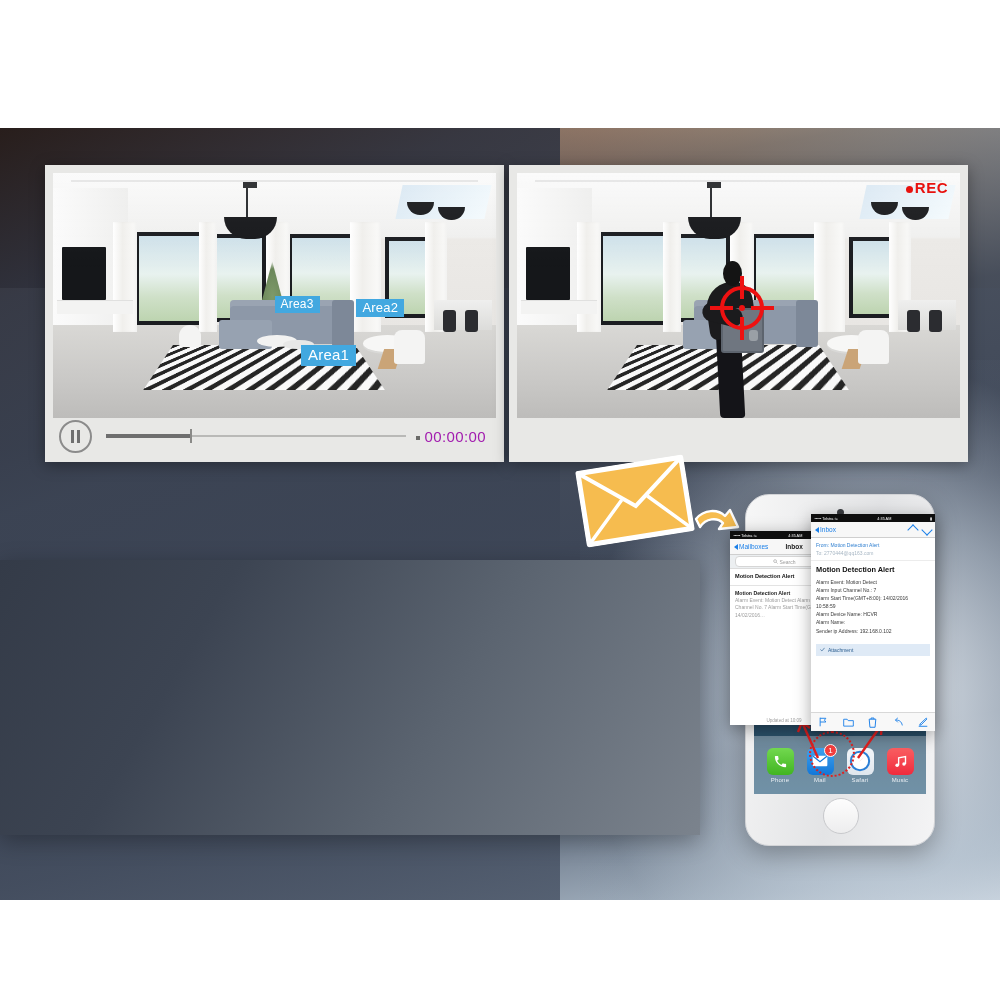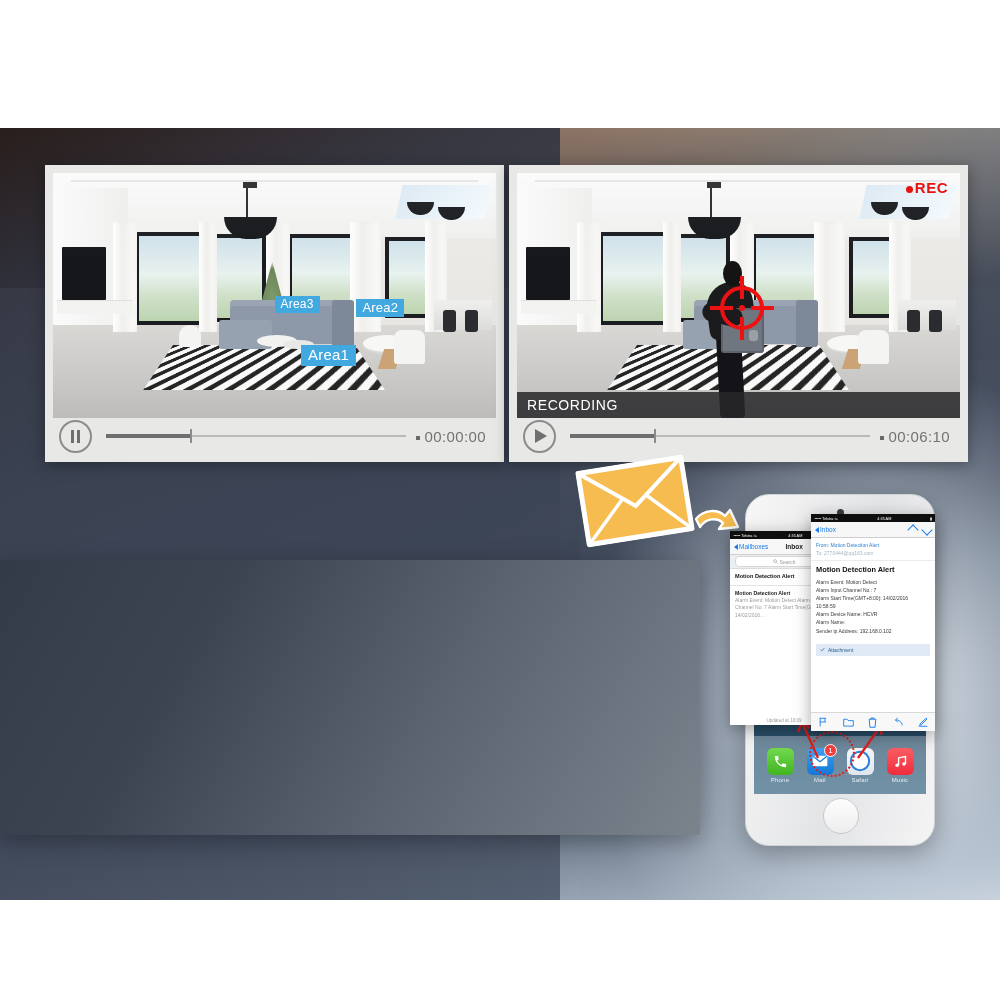--- a/index.html
+++ b/index.html
@@ -108,21 +108,21 @@
   .controls{position:absolute;left:8px;right:8px;bottom:8px;height:36px;display:flex;align-items:center;}
   .pbtn{width:29px;height:29px;border:2px solid #8b8b8b;border-radius:50%;margin-left:6px;
     display:flex;align-items:center;justify-content:center;flex:0 0 auto;background:transparent;}
   .pbtn .pause{display:flex;gap:3px;}
   .pbtn .pause i{display:block;width:3px;height:13px;background:#6f6f6f;}
   .pbtn .play{width:0;height:0;border-left:12px solid #6f6f6f;border-top:7px solid transparent;border-bottom:7px solid transparent;margin-left:3px;}
   .track{position:relative;flex:1 1 auto;height:14px;margin:0 10px 0 14px;}
   .track .line{position:absolute;top:6px;left:0;right:0;height:2px;background:#b9b9b7;}
   .track .fill{position:absolute;top:5px;left:0;width:28%;height:4px;background:#6e6e6e;}
   .track .handle{position:absolute;top:0;left:28%;width:2px;height:14px;background:#8a8a88;}
-  .tcode{flex:0 0 auto;font-size:15px;color:#737373;margin-right:10px;letter-spacing:.4px;}
+  .tcode{flex:0 0 auto;font-size:15px;color:#a21caf;margin-right:10px;letter-spacing:.4px;}
   .tcode .sq{display:inline-block;width:4px;height:4px;background:#6a6a68;margin-right:4px;vertical-align:middle;}
 
   
   .envelope{position:absolute;left:580px;top:462px;width:110px;height:78px;transform:rotate(-9deg);}
   .arrow-small{position:absolute;left:694px;top:505px;width:46px;height:34px;}
 
   
   .panel{position:absolute;left:0;top:560px;width:700px;height:275px;
     background:linear-gradient(120deg,#343b48 0%,#3c4452 28%,#5b6470 62%,#7b838d 100%);
     box-shadow:0 6px 22px rgba(0,0,0,.3);}
@@ -309,32 +309,20 @@
             <line x1="33" y1="1" x2="33" y2="24" stroke="#ee1111" stroke-width="4"></line>
             <line x1="33" y1="42" x2="33" y2="65" stroke="#ee1111" stroke-width="4"></line>
             <line x1="1" y1="33" x2="24" y2="33" stroke="#ee1111" stroke-width="4"></line>
             <line x1="42" y1="33" x2="65" y2="33" stroke="#ee1111" stroke-width="4"></line>
             <circle cx="33" cy="33" r="3" fill="#ee1111"></circle>
           </svg>
         </div>
         <div class="veil"></div>
       </div>
       <div class="rec"><span class="dot"></span><span>REC</span></div>
-      <div class="recording-bar">RECORDING</div>
-    </div>
-    <div class="controls">
-      <div class="pbtn">
-        <div class="play"></div>
-      </div>
-      <div class="track">
-        <div class="line"></div>
-        <div class="fill"></div>
-        <div class="handle"></div>
-      </div>
-      <div class="tcode"><span class="sq"></span><span>00:06:10</span></div>
     </div>
   </div>
 
   <svg class="envelope" viewBox="0 0 110 78">
     <rect x="3" y="3" width="104" height="72" fill="#f6bc4f" stroke="#ffffff" stroke-width="5" stroke-linejoin="round"></rect>
     <path d="M3 3 L55 44 L107 3" fill="none" stroke="#ffffff" stroke-width="4"></path>
     <path d="M3 75 L42 36 M107 75 L68 36" fill="none" stroke="#ffffff" stroke-width="3.5"></path>
   </svg>
 
   <svg class="arrow-small" viewBox="0 0 46 34">

